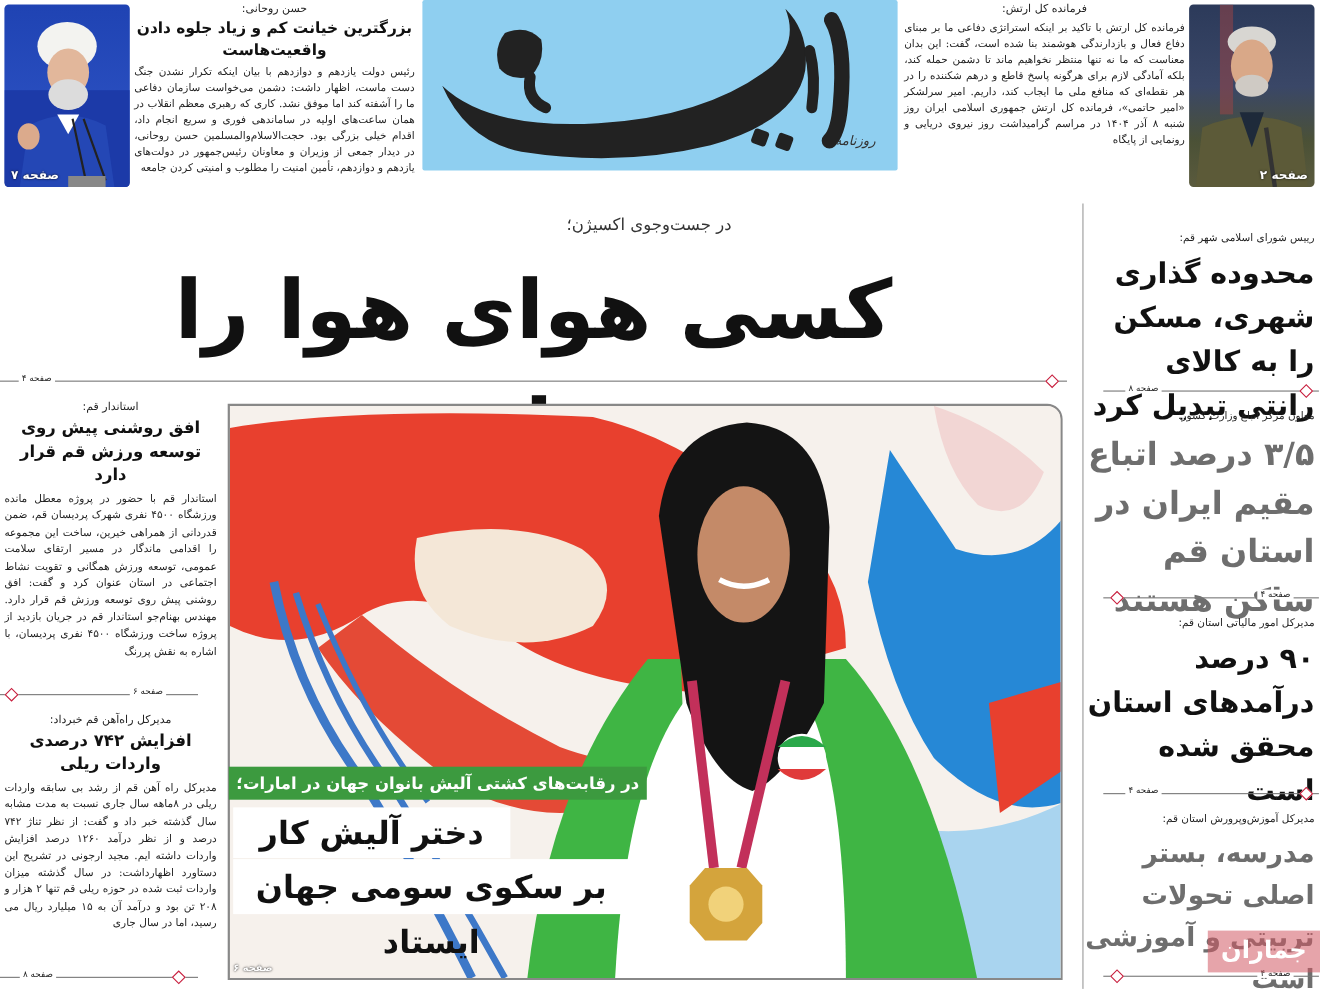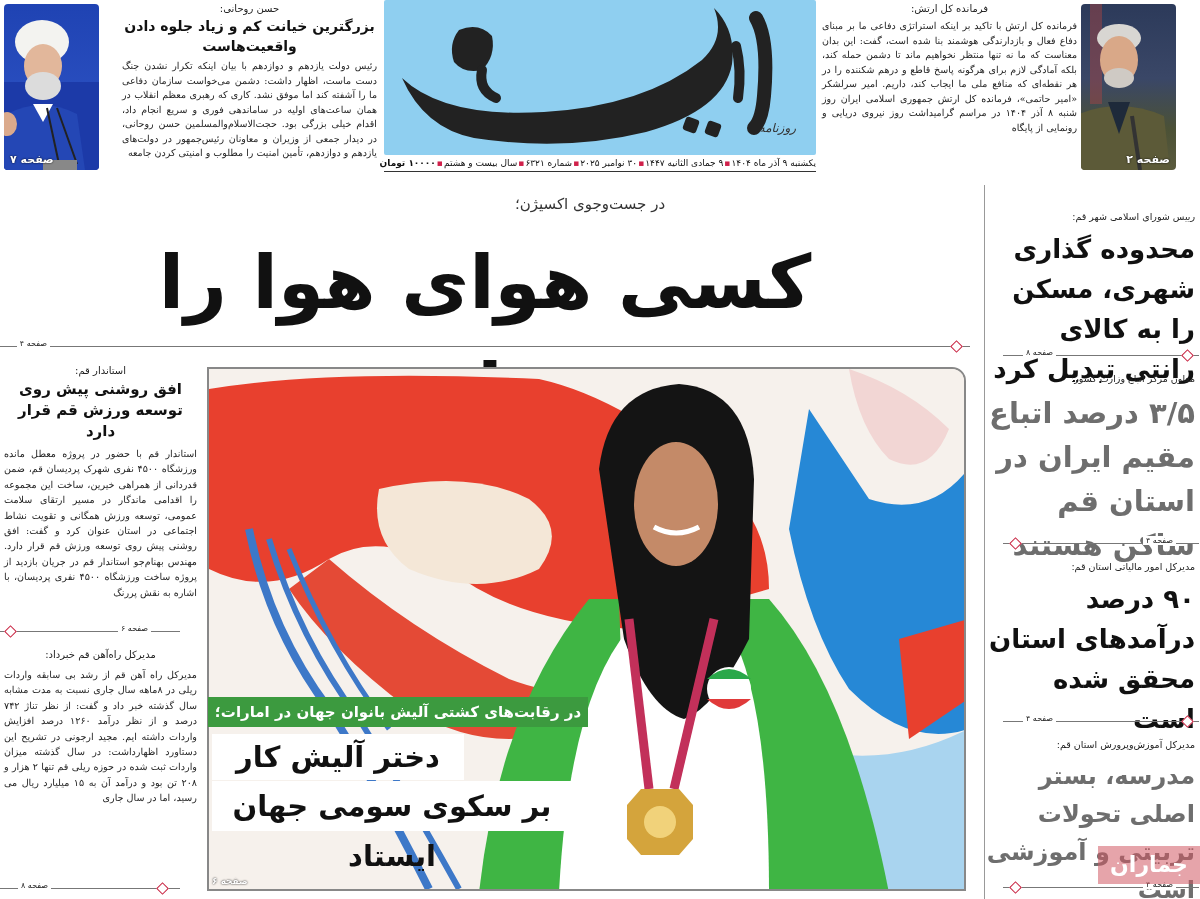--- a/index.html
+++ b/index.html
@@ -1,21 +1,21 @@
 <!DOCTYPE html>
 <html><head>
 <meta charset="utf-8">
 <style>
   * { box-sizing: border-box; margin: 0; padding: 0; }
   html, body { width: 1200px; height: 899px; overflow: hidden; background: #ffffff; }
   body { position: relative; font-family: "DejaVu Sans", sans-serif; color: #1a1a1a; direction: rtl; }
 
   
   .top-band { position: absolute; left: 0; top: 0; width: 1200px; height: 175px; }
-  .photo-box { position: absolute; top: 4px; width: 95px; height: 166px; overflow: hidden; border-radius: 4px; }
+  .photo-box { position: absolute; top: 4px; width: 114px; height: 166px; overflow: hidden; border-radius: 4px; }
   .photo-left { left: 4px; background: linear-gradient(180deg, #1f43b3 0%, #2a4fc0 60%, #1d3a9a 100%); }
   .photo-right { left: 1081px; background: linear-gradient(180deg, #2c3a5a 0%, #3a4767 45%, #4b5136 75%, #5a5a3d 100%); }
   .photo-page { position: absolute; bottom: 4px; font-size: 11px; font-weight: bold; color: #fff; text-shadow: 0 0 2px #000; }
   .photo-left .photo-page { left: 6px; }
   .photo-right .photo-page { right: 6px; }
 
   .story-top { position: absolute; top: 2px; width: 255px; height: 170px; text-align: center; }
   .story-top.left { left: 122px; }
   .story-top.right { left: 822px; }
   .kicker-small { font-size: 10px; color: #222; line-height: 14px; }
@@ -101,23 +101,20 @@
         <path d="M18 78 Q60 118 160 112 Q260 106 318 60 Q342 38 330 8 Q352 30 348 64 Q340 110 262 132 Q180 152 90 138 Q40 128 18 78 Z" fill="#222"></path>
         <path d="M75 30 Q95 22 108 36 Q112 56 98 70 Q80 74 70 62 Q64 44 75 30 Z" fill="#222"></path>
         <path d="M98 70 Q94 90 112 98" stroke="#222" stroke-width="10" fill="none" stroke-linecap="round"></path>
         <path d="M372 18 Q385 40 380 96 Q378 120 370 128" stroke="#222" stroke-width="14" fill="none" stroke-linecap="round"></path>
         <path d="M352 46 Q358 70 354 98" stroke="#222" stroke-width="10" fill="none" stroke-linecap="round"></path>
         <rect x="300" y="118" width="14" height="14" rx="3" fill="#222" transform="rotate(20 307 125)"></rect>
         <rect x="322" y="122" width="14" height="14" rx="3" fill="#222" transform="rotate(20 329 129)"></rect>
       </svg>
       <span class="logo-sub">روزنامه</span>
     </div>
-    <div class="dateline">
-      <span>یکشنبه ۹ آذر ماه ۱۴۰۴</span><span class="sep">▪</span><span>۹ جمادی الثانیه ۱۴۴۷</span><span class="sep">▪</span><span>۳۰ نوامبر ۲۰۲۵</span><span class="sep">▪</span><span>شماره ۶۳۲۱</span><span class="sep">▪</span><span>سال بیست و هشتم</span><span class="sep">▪</span><span class="price">۱۰۰۰۰ تومان</span>
-    </div>
   </div>
 
   <div class="story-top right">
     <div class="kicker-small">فرمانده کل ارتش:</div>
     <div class="body-top">فرمانده کل ارتش با تاکید بر اینکه استراتژی دفاعی ما بر مبنای دفاع فعال و بازدارندگی هوشمند بنا شده است، گفت: این بدان معناست که ما نه تنها منتظر نخواهیم ماند تا دشمن حمله کند، بلکه آمادگی لازم برای هرگونه پاسخ قاطع و درهم شکننده را در هر نقطه‌ای که منافع ملی ما ایجاب کند، داریم. امیر سرلشکر «امیر حاتمی»، فرمانده کل ارتش جمهوری اسلامی ایران روز شنبه ۸ آذر ۱۴۰۴ در مراسم گرامیداشت روز نیروی دریایی و رونمایی از پایگاه</div>
   </div>
 
   <div class="photo-box photo-right">
     <svg width="114" height="166" viewBox="0 0 114 166">
       <rect x="28" y="0" width="12" height="100" fill="#a04444" opacity="0.5"></rect>
@@ -148,20 +145,21 @@
     <div class="lc-body">استاندار قم با حضور در پروژه معطل مانده ورزشگاه ۴۵۰۰ نفری شهرک پردیسان قم، ضمن قدردانی از همراهی خیرین، ساخت این مجموعه را اقدامی ماندگار در مسیر ارتقای سلامت عمومی، توسعه ورزش همگانی و تقویت نشاط اجتماعی در استان عنوان کرد و گفت: افق روشنی پیش روی توسعه ورزش قم قرار دارد. مهندس بهنام‌جو استاندار قم در جریان بازدید از پروژه ساخت ورزشگاه ۴۵۰۰ نفری پردیسان، با اشاره به نقش پررنگ</div>
   </div>
   <div class="pageref" style="left:0; top:270px; width:180px;">
     <div class="line"></div>
     <span class="diamond" style="left:6px;"></span>
     <span class="label" style="left:118px;">صفحه ۶</span>
   </div>
 
   <div class="lc-story" style="top:292px;">
     <div class="lc-kicker">مدیرکل راه‌آهن قم خبرداد:</div>
+    <div class="lc-head">افزایش ۷۴۲ درصدی واردات ریلی</div>
     <div class="lc-body">مدیرکل راه آهن قم از رشد بی سابقه واردات ریلی در ۸ماهه سال جاری نسبت به مدت مشابه سال گذشته خبر داد و گفت: از نظر تناژ ۷۴۲ درصد و از نظر درآمد ۱۲۶۰ درصد افزایش واردات داشته ایم. مجید ارجونی در تشریح این دستاورد اظهارداشت: در سال گذشته میزان واردات ثبت شده در حوزه ریلی قم تنها ۲ هزار و ۲۰۸ تن بود و درآمد آن به ۱۵ میلیارد ریال می رسید، اما در سال جاری</div>
   </div>
   <div class="pageref" style="left:0; top:527px; width:180px;">
     <div class="line"></div>
     <span class="label" style="left:18px;">صفحه ۸</span>
     <span class="diamond" style="left:158px;"></span>
   </div>
 </div>
 
 <div class="main-photo">

